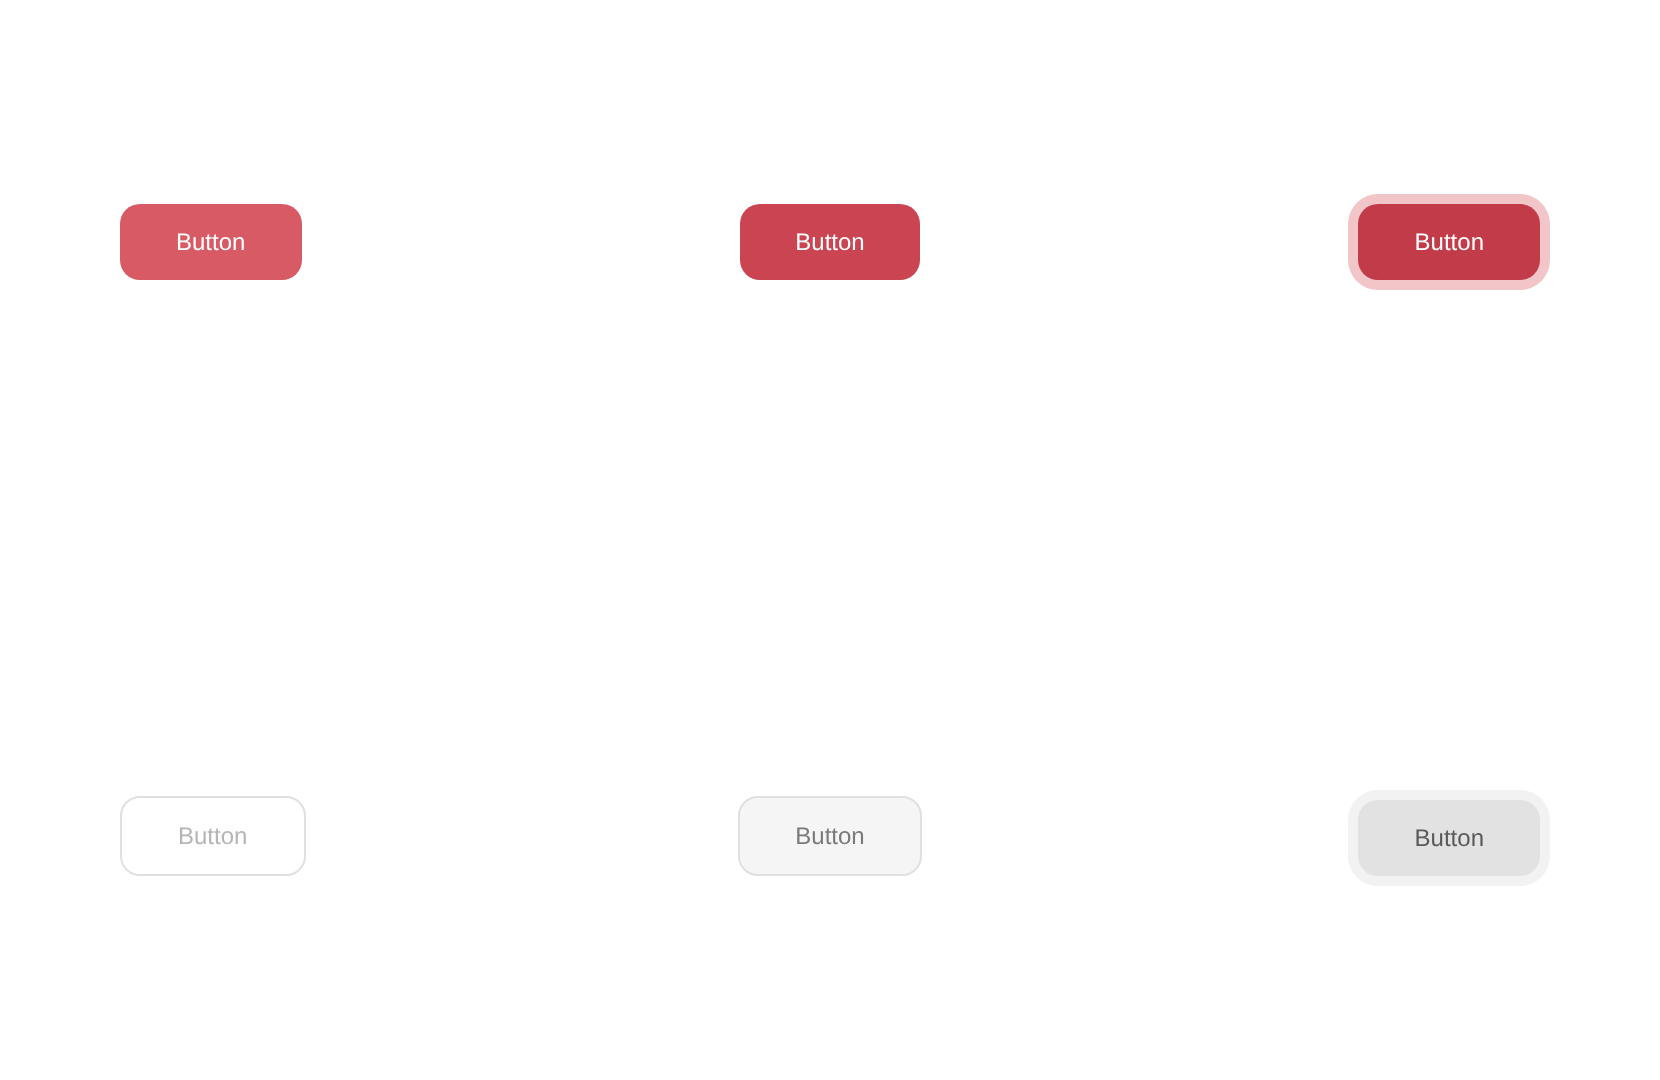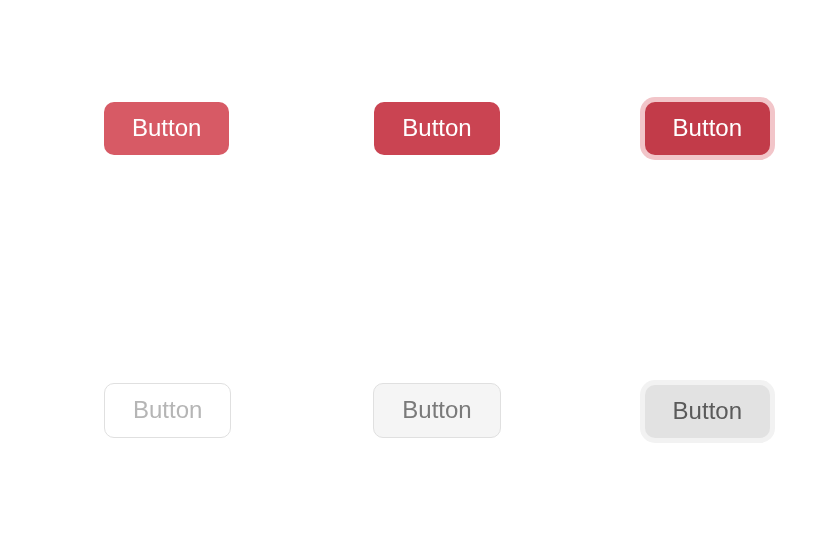--- a/index.html
+++ b/index.html
@@ -38,27 +38,26 @@
       justify-content: center;
     }
     .cell:nth-child(6) {
       justify-content: flex-end;
     }
     .btn {
       display: inline-flex;
       align-items: center;
       justify-content: center;
       padding: 12px 28px;
-      font-size: 24px;
+      font-size: 12px;
       font-weight: 400;
       border-radius: 10px;
       border: none;
       cursor: pointer;
       line-height: 1.2;
-      margin-left: 44px;
     }
     .btn-primary-default {
       background: #d75a65;
       color: #ffffff;
     }
     .btn-primary-hover {
       background: #ca4452;
       color: #ffffff;
     }
     .btn-primary-focus {

